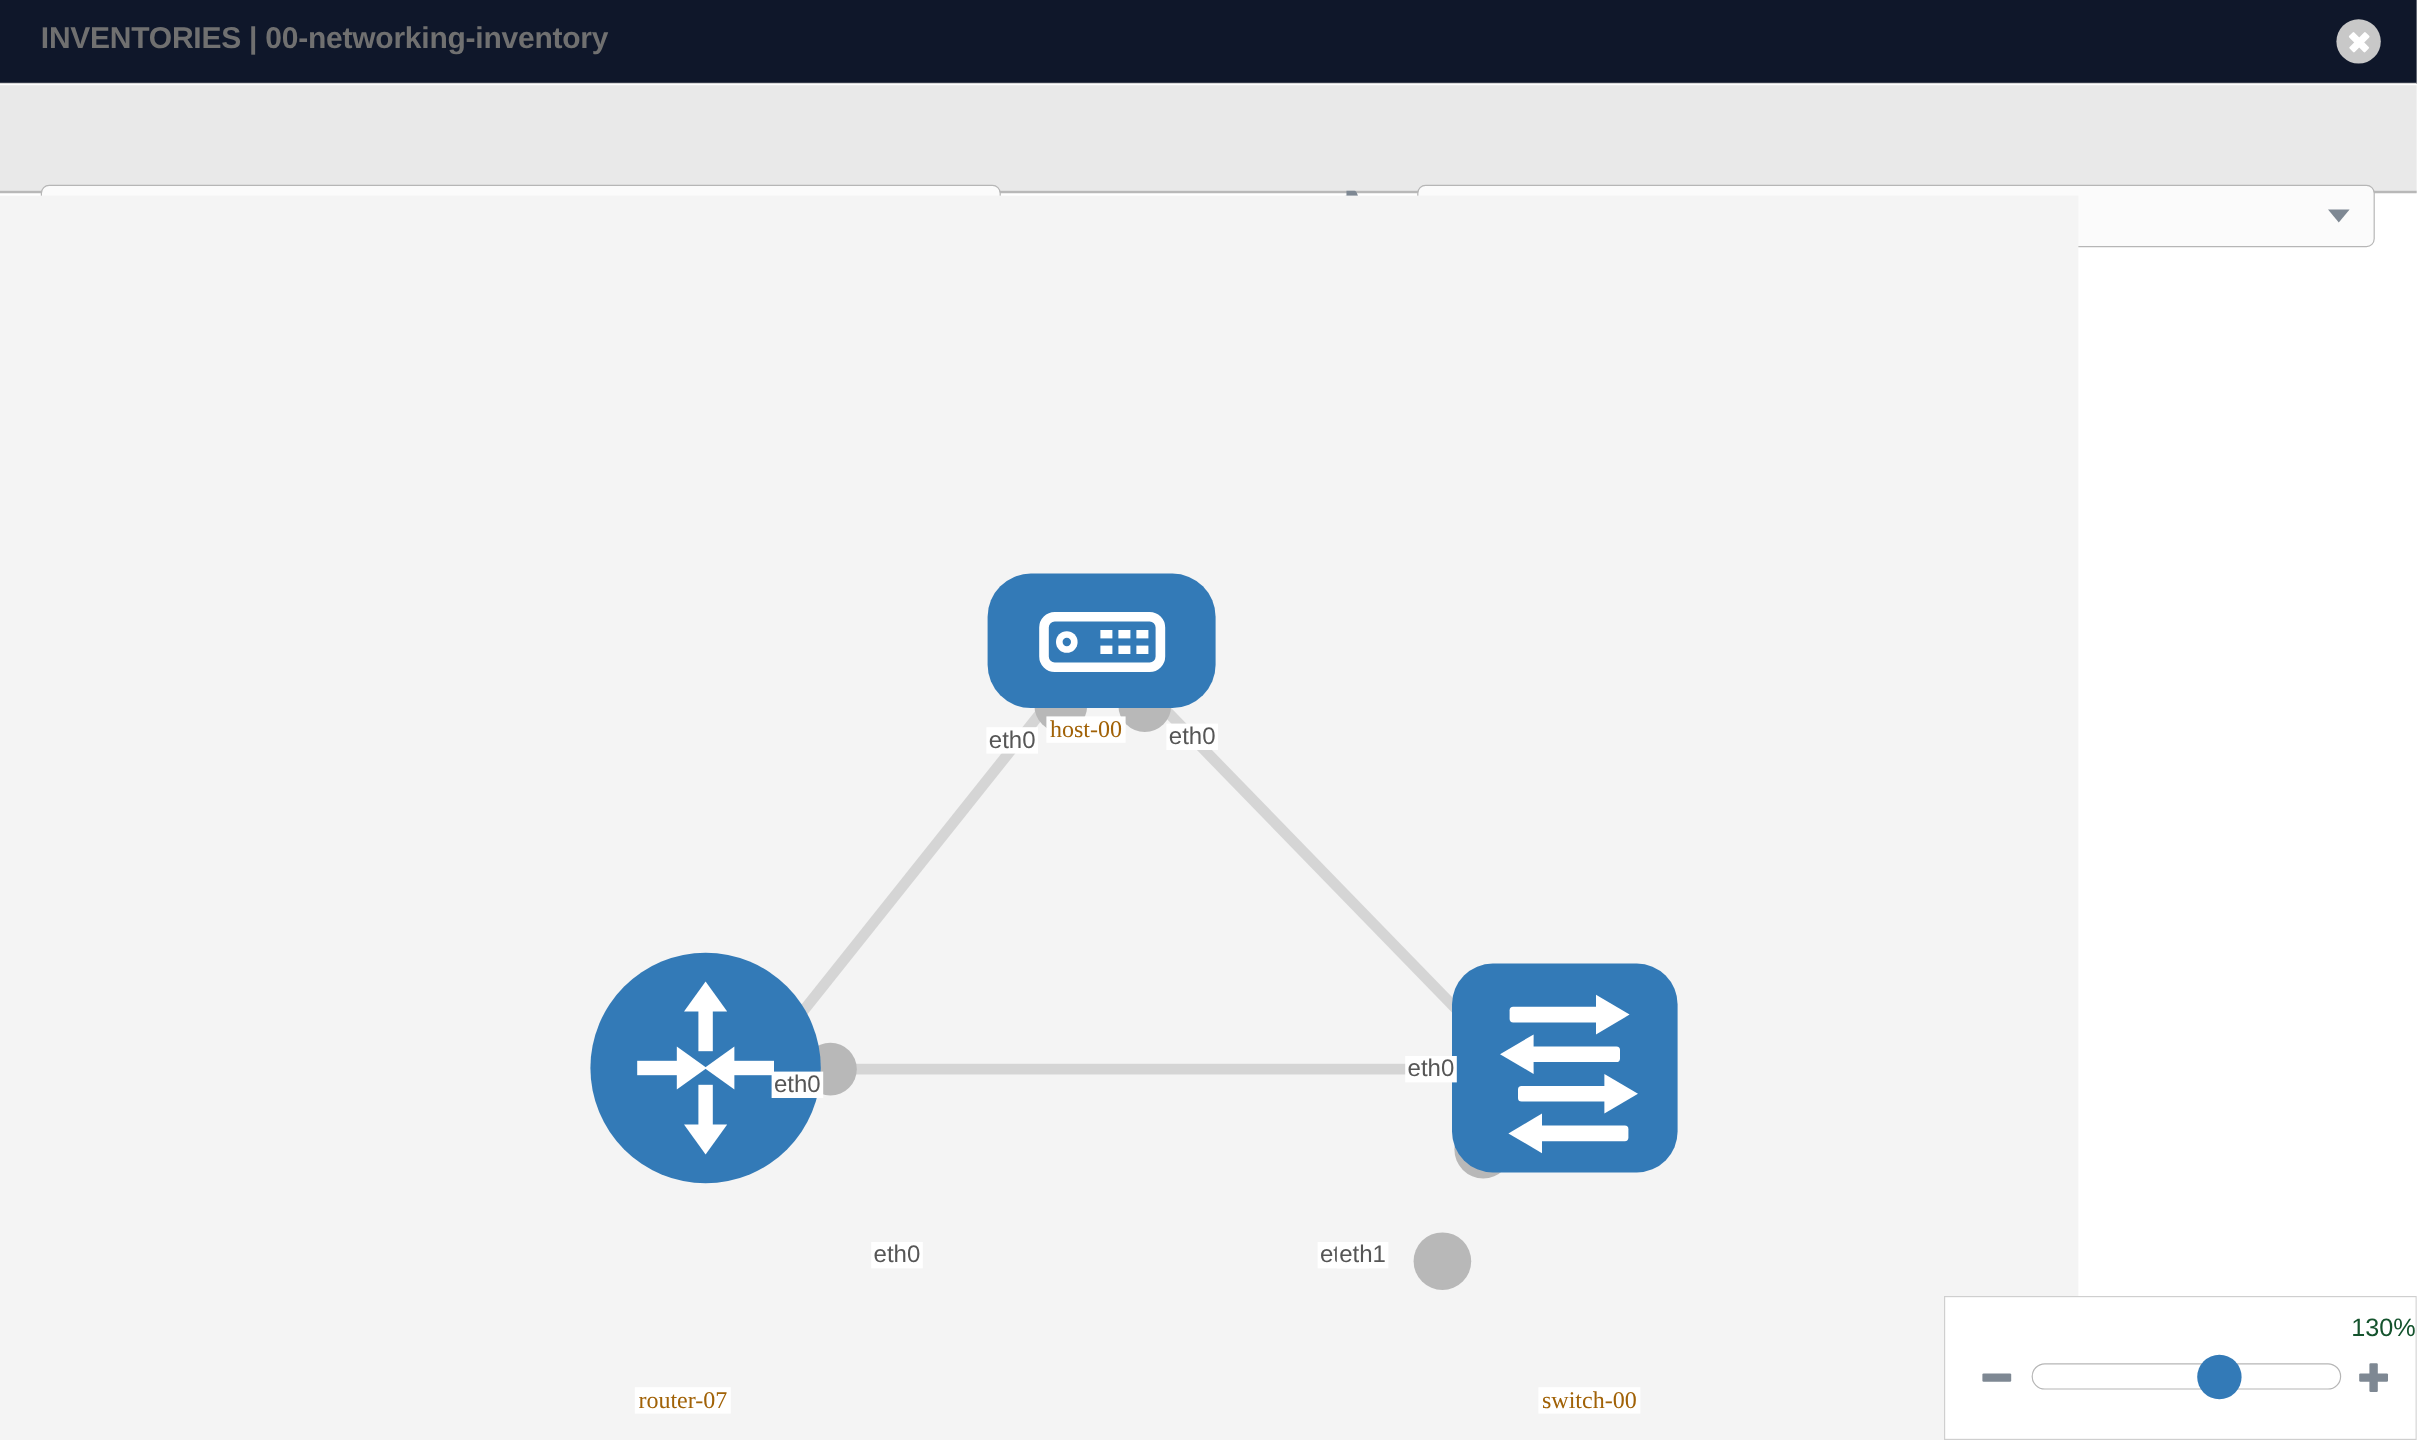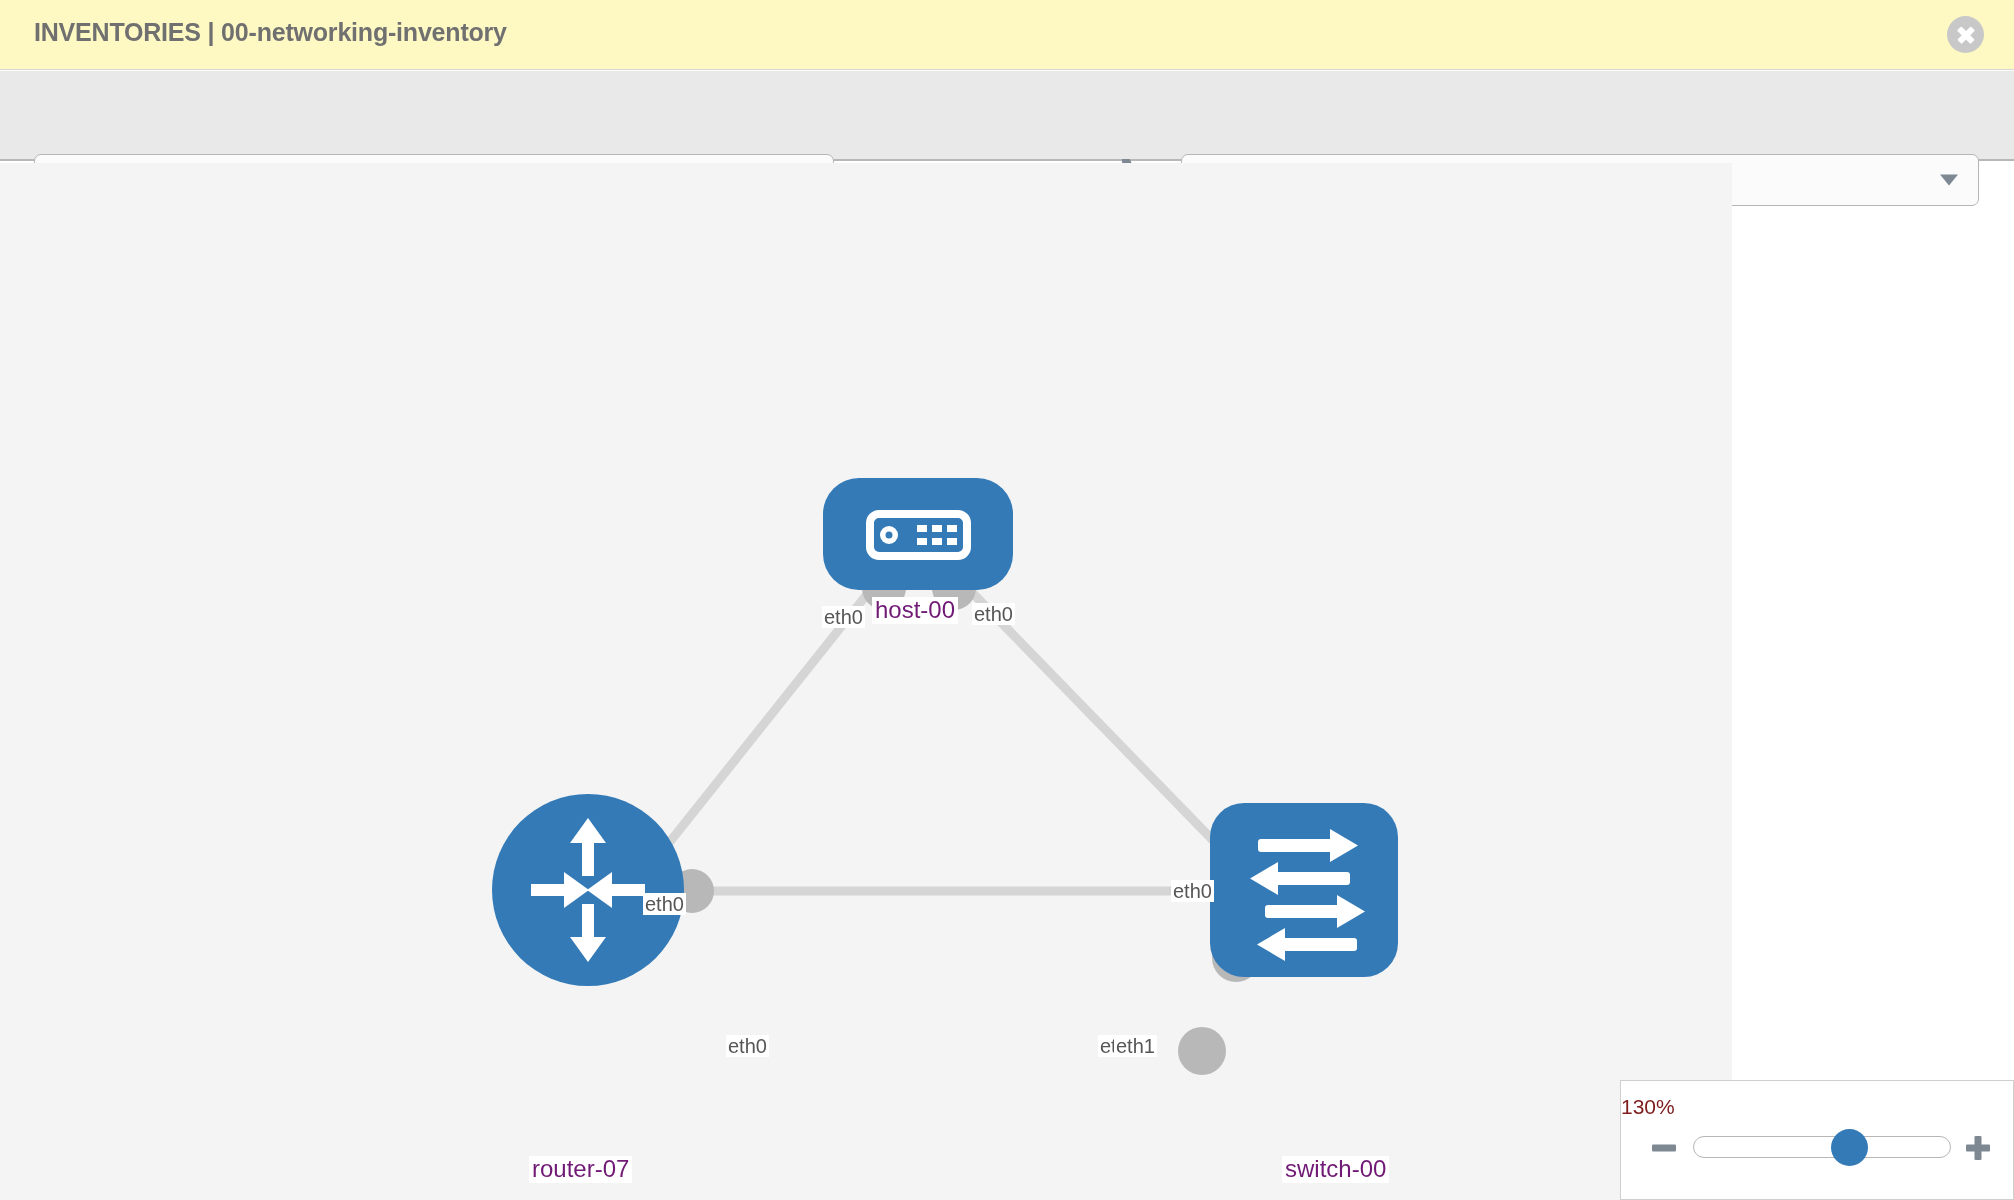--- a/index.html
+++ b/index.html
@@ -18,21 +18,21 @@
     height: 1200px;
     background: #ffffff;
   }
 
   
   .header {
     position: absolute;
     left: 0; top: 0;
     width: 2014px;
     height: 70px;
-    background: #fef9c3;
+    background: #0f172a;
     border-bottom: 1px solid #d7d7d7;
   }
   .page-title {
     position: absolute;
     left: 34px;
     top: 18px;
     font-size: 25px;
     font-weight: bold;
     color: #707070;
     letter-spacing: -0.2px;
@@ -124,26 +124,27 @@
   #topology-svg {
     position: absolute;
     left: 0; top: 0;
     width: 2014px;
     height: 1037px;
   }
 
   
   .node-label {
     position: absolute;
-    font-size: 24px;
-    color: #701a75;
+    font-size: 20px;
+    color: #a16207;
     background: #ffffff;
     padding: 0 3px;
     white-space: nowrap;
     line-height: 1.12;
+    font-family: Liberation Serif, serif;
   }
   .iface-label {
     position: absolute;
     font-size: 20px;
     color: #565656;
     background: #ffffff;
     padding: 0 2px;
     white-space: nowrap;
     line-height: 1.12;
   }
@@ -155,23 +156,23 @@
     top: 1080px;
     width: 394px;
     height: 120px;
     background: #ffffff;
     border: 1px solid #cfcfcf;
   }
   .zoom-value {
     position: absolute;
     left: 0; right: 0;
     top: 14px;
-    text-align: left;
+    text-align: right;
     font-size: 21px;
-    color: #7f1d1d;
+    color: #14532d;
   }
   .zoom-minus, .zoom-plus {
     position: absolute;
     top: 52px;
     width: 30px;
     height: 30px;
     cursor: pointer;
   }
   .zoom-minus { left: 28px; }
   .zoom-plus  { right: 20px; }

